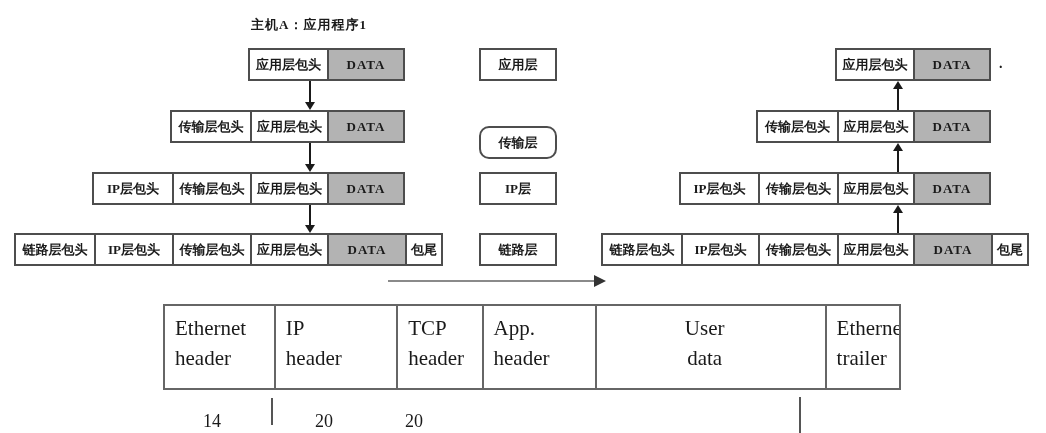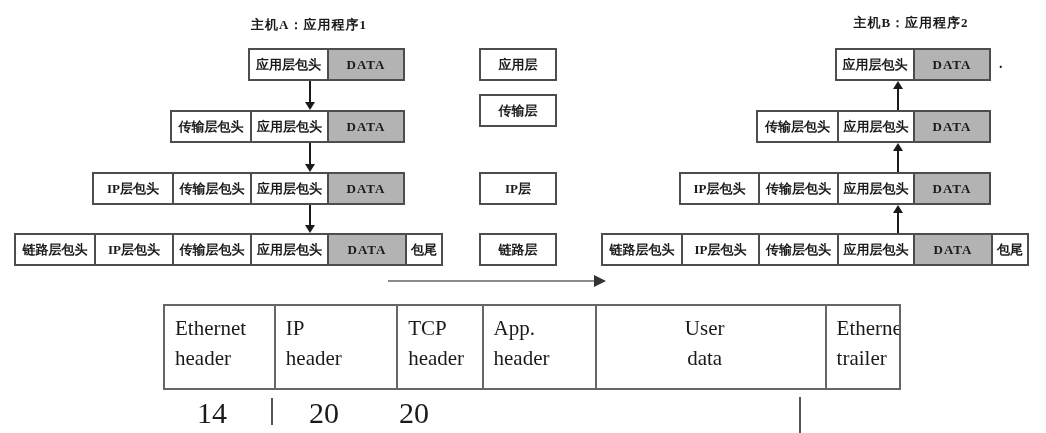--- a/index.html
+++ b/index.html
@@ -55,32 +55,31 @@
     display:flex;border:2px solid var(--table_border,#666666);background:#fff;gap:12px;
   }
   .byte-cell{
     box-sizing:border-box;padding:7px 0 0 10px;font-size:21px;line-height:30px;
     border-left:2px solid var(--table_border,#666666);white-space:nowrap;overflow:hidden;
   }
   .byte-cell:first-child{border-left:none;}
   .byte-cell span{display:block;}
   .byte-cell.center{text-align:center;padding-left:0;}
   .byte-count{
-    position:absolute;top:396px;width:60px;text-align:center;font-size:30px;
+    position:absolute;top:411px;width:60px;text-align:center;font-size:18px;
   }
   .tick-mark{position:absolute;background:#555555;}
   .stray-dot{position:absolute;left:999px;top:56px;font-size:14px;font-weight:bold;}
 </style>
 </head>
 <body>
 
 <div id="stage">
 
   <div class="host-title" style="left:309px;top:16px;">主机A：应用程序1</div>
-  <div class="host-title" style="left:911px;top:14px;">主机B：应用程序2</div>
 
   <div class="pkt-row" style="left:248px;top:48px;width:157px;">
     <div class="pkt-cell" style="width:77px;">应用层包头</div>
     <div class="pkt-cell gray grow">DATA</div>
   </div>
   <div class="pkt-row" style="left:170px;top:110px;width:235px;">
     <div class="pkt-cell" style="width:78px;">传输层包头</div>
     <div class="pkt-cell" style="width:77px;">应用层包头</div>
     <div class="pkt-cell gray grow">DATA</div>
   </div>
@@ -106,21 +105,21 @@
   <div class="v-arrow down" style="left:304px;top:143px;height:29px;">
       <div class="shaft"></div>
       <div class="head"></div>
     </div>
   <div class="v-arrow down" style="left:304px;top:205px;height:28px;">
       <div class="shaft"></div>
       <div class="head"></div>
     </div>
 
   <div class="layer-box" style="top:48px;">应用层</div>
-  <div class="layer-box" style="top:94px;">传输层</div>
+  <div class="layer-box" style="top:126px;border-radius:10px;">传输层</div>
   <div class="layer-box" style="top:172px;">IP层</div>
   <div class="layer-box" style="top:233px;">链路层</div>
 
   <div class="pkt-row" style="left:835px;top:48px;width:156px;">
     <div class="pkt-cell" style="width:76px;">应用层包头</div>
     <div class="pkt-cell gray grow">DATA</div>
   </div>
   <div class="pkt-row" style="left:756px;top:110px;width:235px;">
     <div class="pkt-cell" style="width:79px;">传输层包头</div>
     <div class="pkt-cell" style="width:76px;">应用层包头</div>

